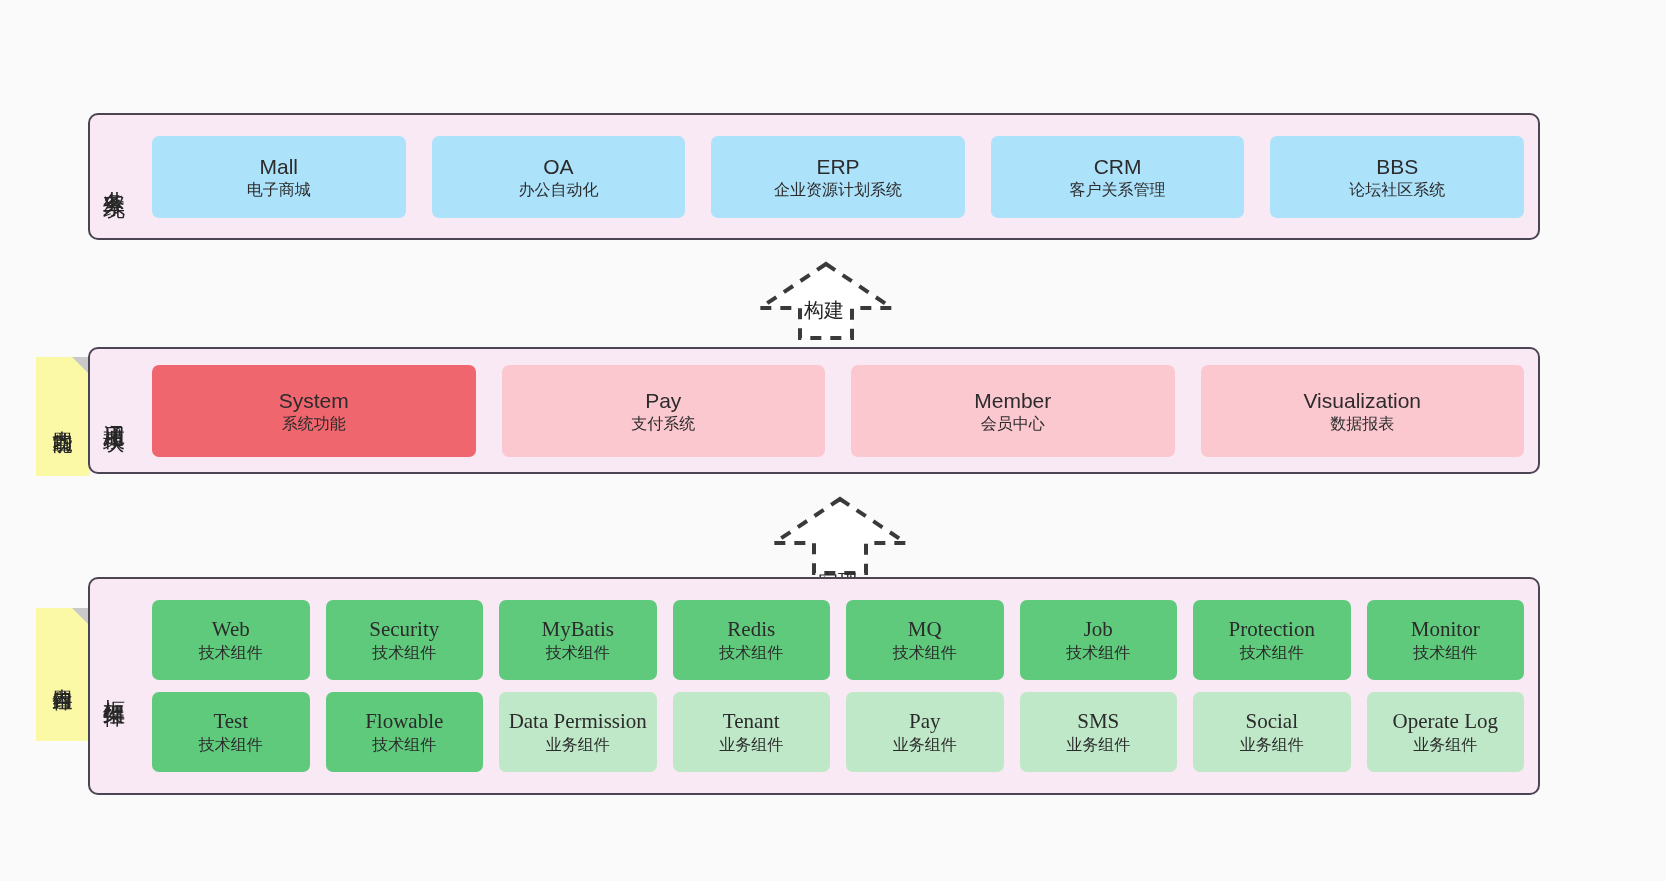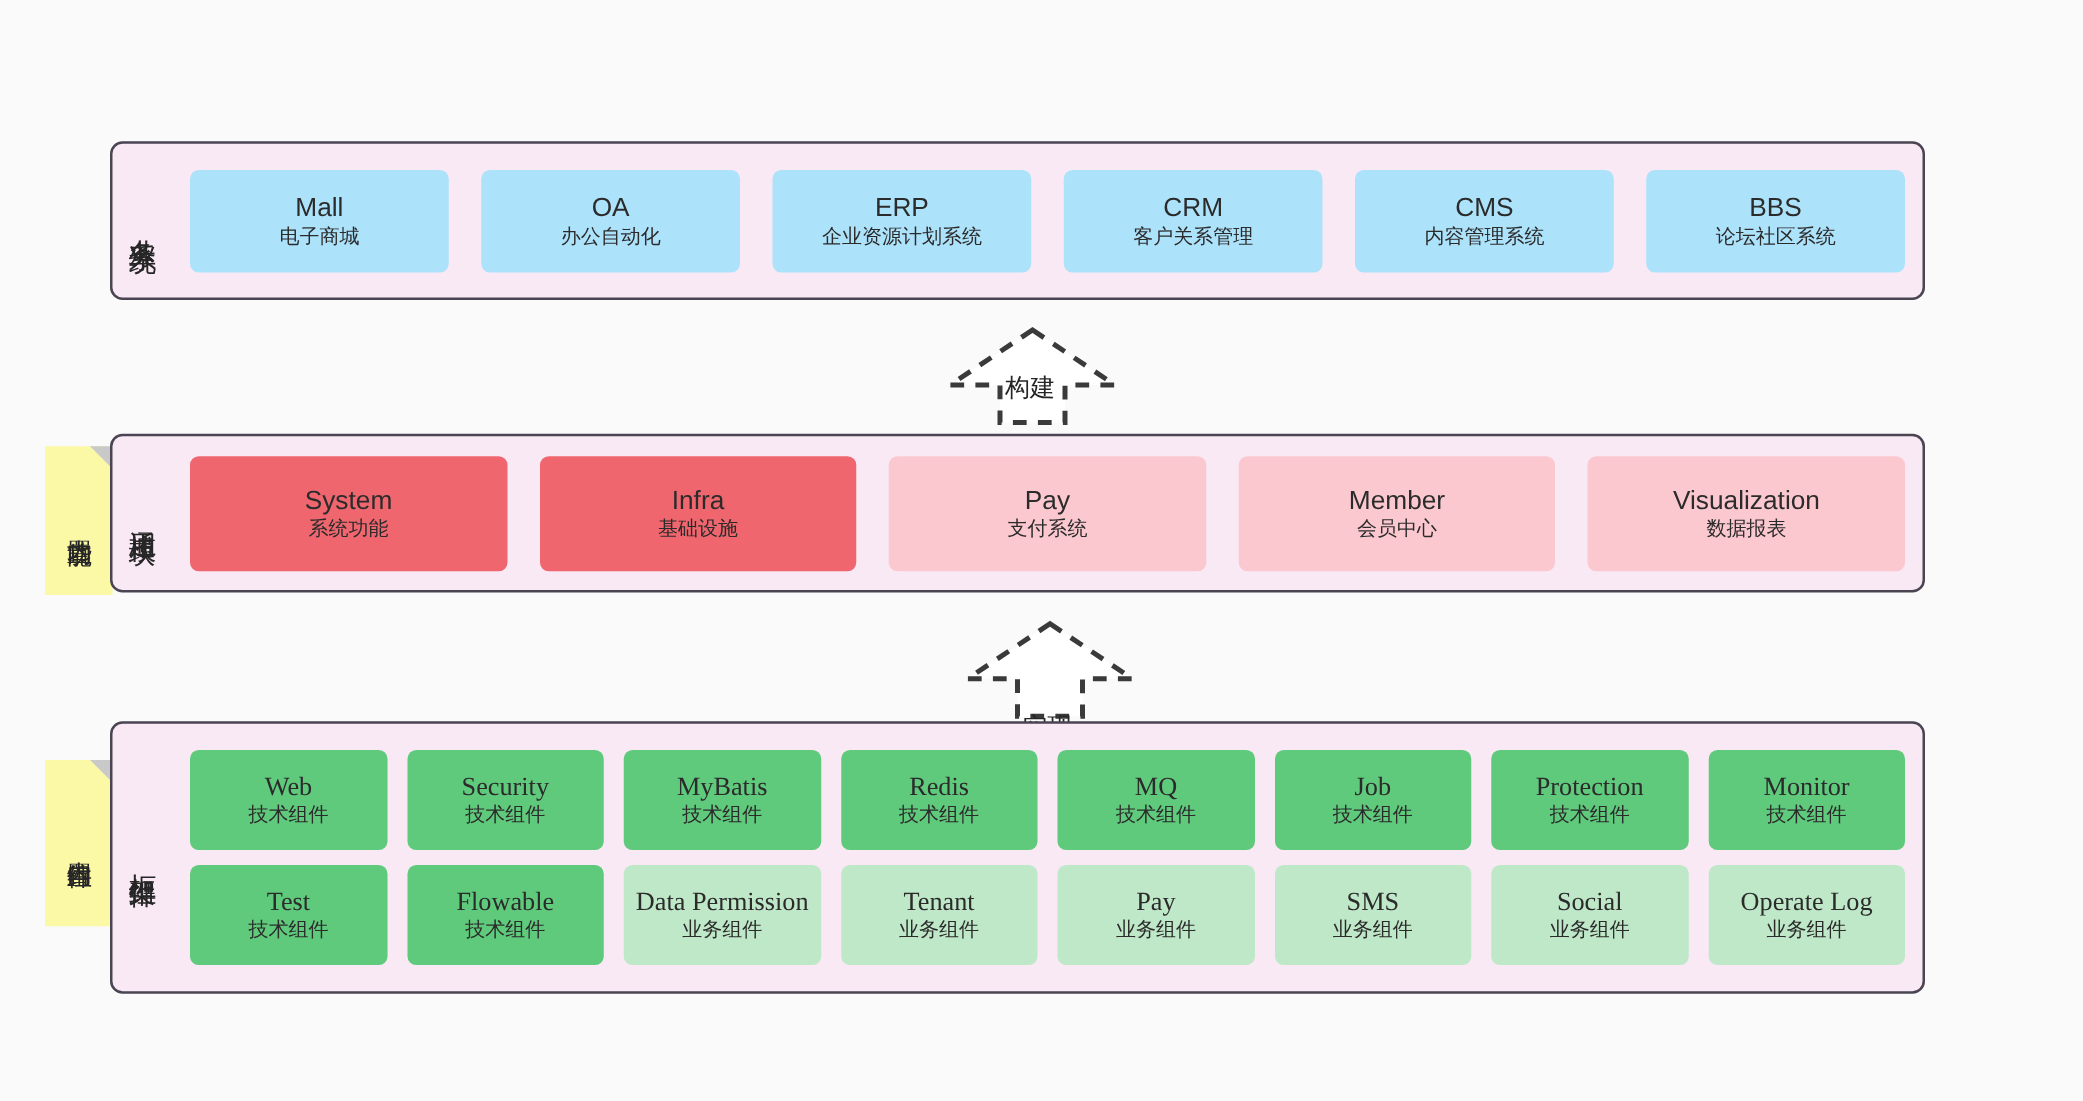--- a/index.html
+++ b/index.html
@@ -122,24 +122,20 @@
           </div>
           <div class="node blue">
             <div class="en">ERP</div>
             <div class="cn">企业资源计划系统</div>
           </div>
           <div class="node blue">
             <div class="en">CRM</div>
             <div class="cn">客户关系管理</div>
           </div>
           <div class="node blue">
-            <div class="en">CMS</div>
-            <div class="cn">内容管理系统</div>
-          </div>
-          <div class="node blue">
             <div class="en">BBS</div>
             <div class="cn">论坛社区系统</div>
           </div>
         </div>
     </div>
   </div>
 
   <div class="uml-arrow" style="left:756px; top:262px; width:140px; height:78px;">
     <svg width="140" height="78" viewBox="0 0 140 78">
       <path d="M70 2 L136 46 L96 46 L96 76 L44 76 L44 46 L4 46 Z" fill="#ffffff" stroke="#3a3a3a" stroke-width="4" stroke-dasharray="11,9" stroke-linejoin="miter"></path>
@@ -153,24 +149,20 @@
   </div>
 
   <div class="panel" style="left:88px; top:347px; width:1452px; height:127px;">
     <div class="panel-title">通用模块</div>
     <div class="panel-body">
       <div class="biz-row" id="row-common">
           <div class="node red">
             <div class="en">System</div>
             <div class="cn">系统功能</div>
           </div>
-          <div class="node red">
-            <div class="en">Infra</div>
-            <div class="cn">基础设施</div>
-          </div>
           <div class="node pink">
             <div class="en">Pay</div>
             <div class="cn">支付系统</div>
           </div>
           <div class="node pink">
             <div class="en">Member</div>
             <div class="cn">会员中心</div>
           </div>
           <div class="node pink">
             <div class="en">Visualization</div>

